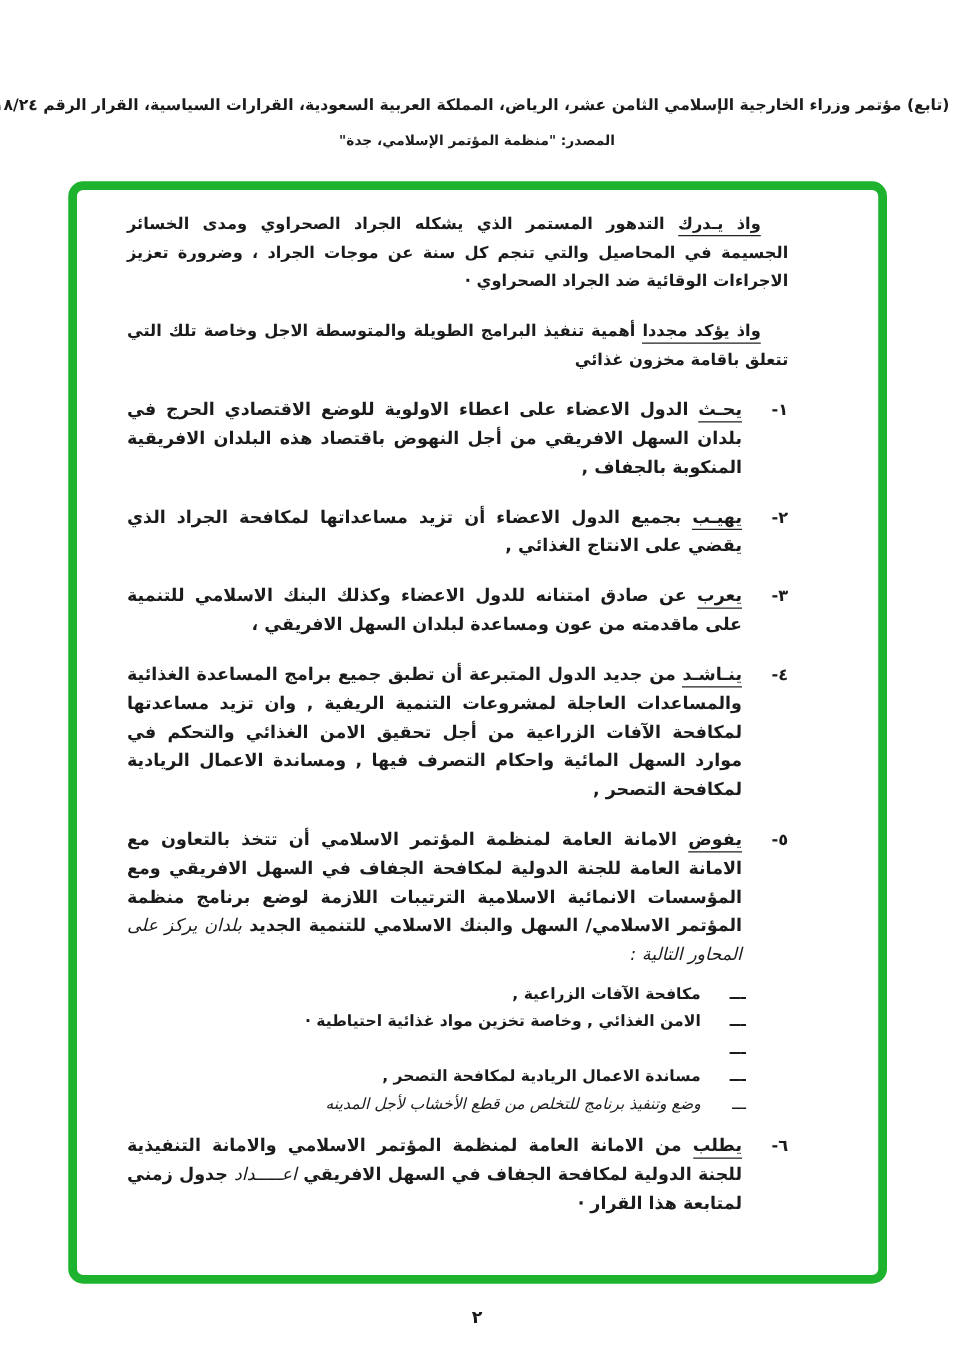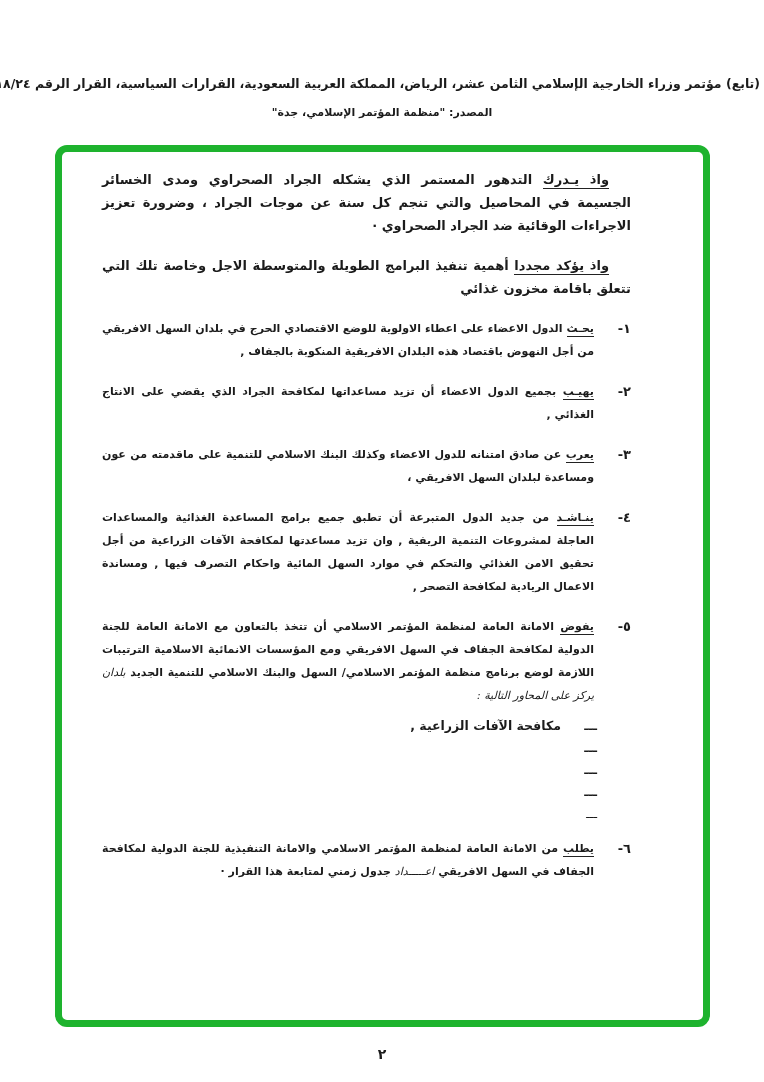--- a/index.html
+++ b/index.html
@@ -23,21 +23,21 @@
   }
   .para{
     margin:0 0 17px 0;text-align:justify;text-indent:22px;
     font-size:13px;font-weight:700;line-height:23px;
   }
   .lead{border-bottom:1.4px solid #222;padding-bottom:1px;}
   .item{display:flex;gap:15px;margin:0 0 17px 0;}
   .item .num{flex:0 0 22px;font-size:13px;font-weight:700;line-height:23px;}
   .itext{
     margin:0;flex:1;text-align:justify;
-    font-size:11px;font-weight:700;line-height:23px;
+    font-size:14px;font-weight:700;line-height:23px;
   }
   .item.tight{margin-bottom:8px;}
   .bullets{margin:0 34px 12px 0;}
   .bullet{display:flex;gap:14px;font-size:12.5px;font-weight:700;line-height:22px;}
   .bullet .dash{flex:0 0 22px;letter-spacing:-1px;}
   .hand{font-weight:500;font-style:italic;}
   .pageno{
     position:absolute;bottom:20px;right:0;left:0;
     text-align:center;font-size:14px;font-weight:700;
   }
@@ -108,29 +108,32 @@
       </p>
     </div>
 
     <div class="bullets">
       <div class="bullet">
         <span class="dash">ـــ</span>
         <span>مكافحة الآفات الزراعية ,</span>
       </div>
       <div class="bullet">
         <span class="dash">ـــ</span>
+        <span>الامن الغذائي , وخاصة تخزين مواد غذائية احتياطية ·</span>
       </div>
       <div class="bullet">
         <span class="dash">ـــ</span>
       </div>
       <div class="bullet">
         <span class="dash">ـــ</span>
+        <span>مساندة الاعمال الريادية لمكافحة التصحر ,</span>
       </div>
       <div class="bullet hand">
         <span class="dash">ـــ</span>
+        <span>وضع وتنفيذ برنامج للتخلص من قطع الأخشاب لأجل المدينه</span>
       </div>
     </div>
 
     <div class="item">
       <span class="num">٦-</span>
       <p class="itext">
         <span class="lead">يطلب</span>
         <span>من الامانة العامة لمنظمة المؤتمر الاسلامي والامانة التنفيذية للجنة الدولية لمكافحة الجفاف في السهل الافريقي</span>
         <span class="hand">اعـــــداد</span>
         <span>جدول زمني لمتابعة هذا القرار ·</span>

